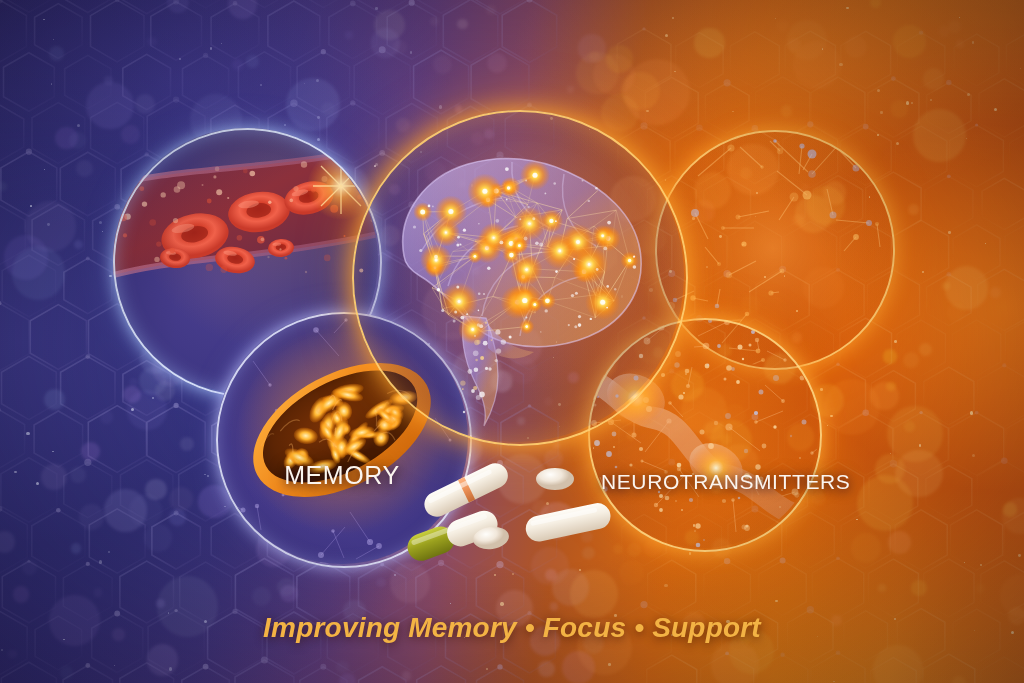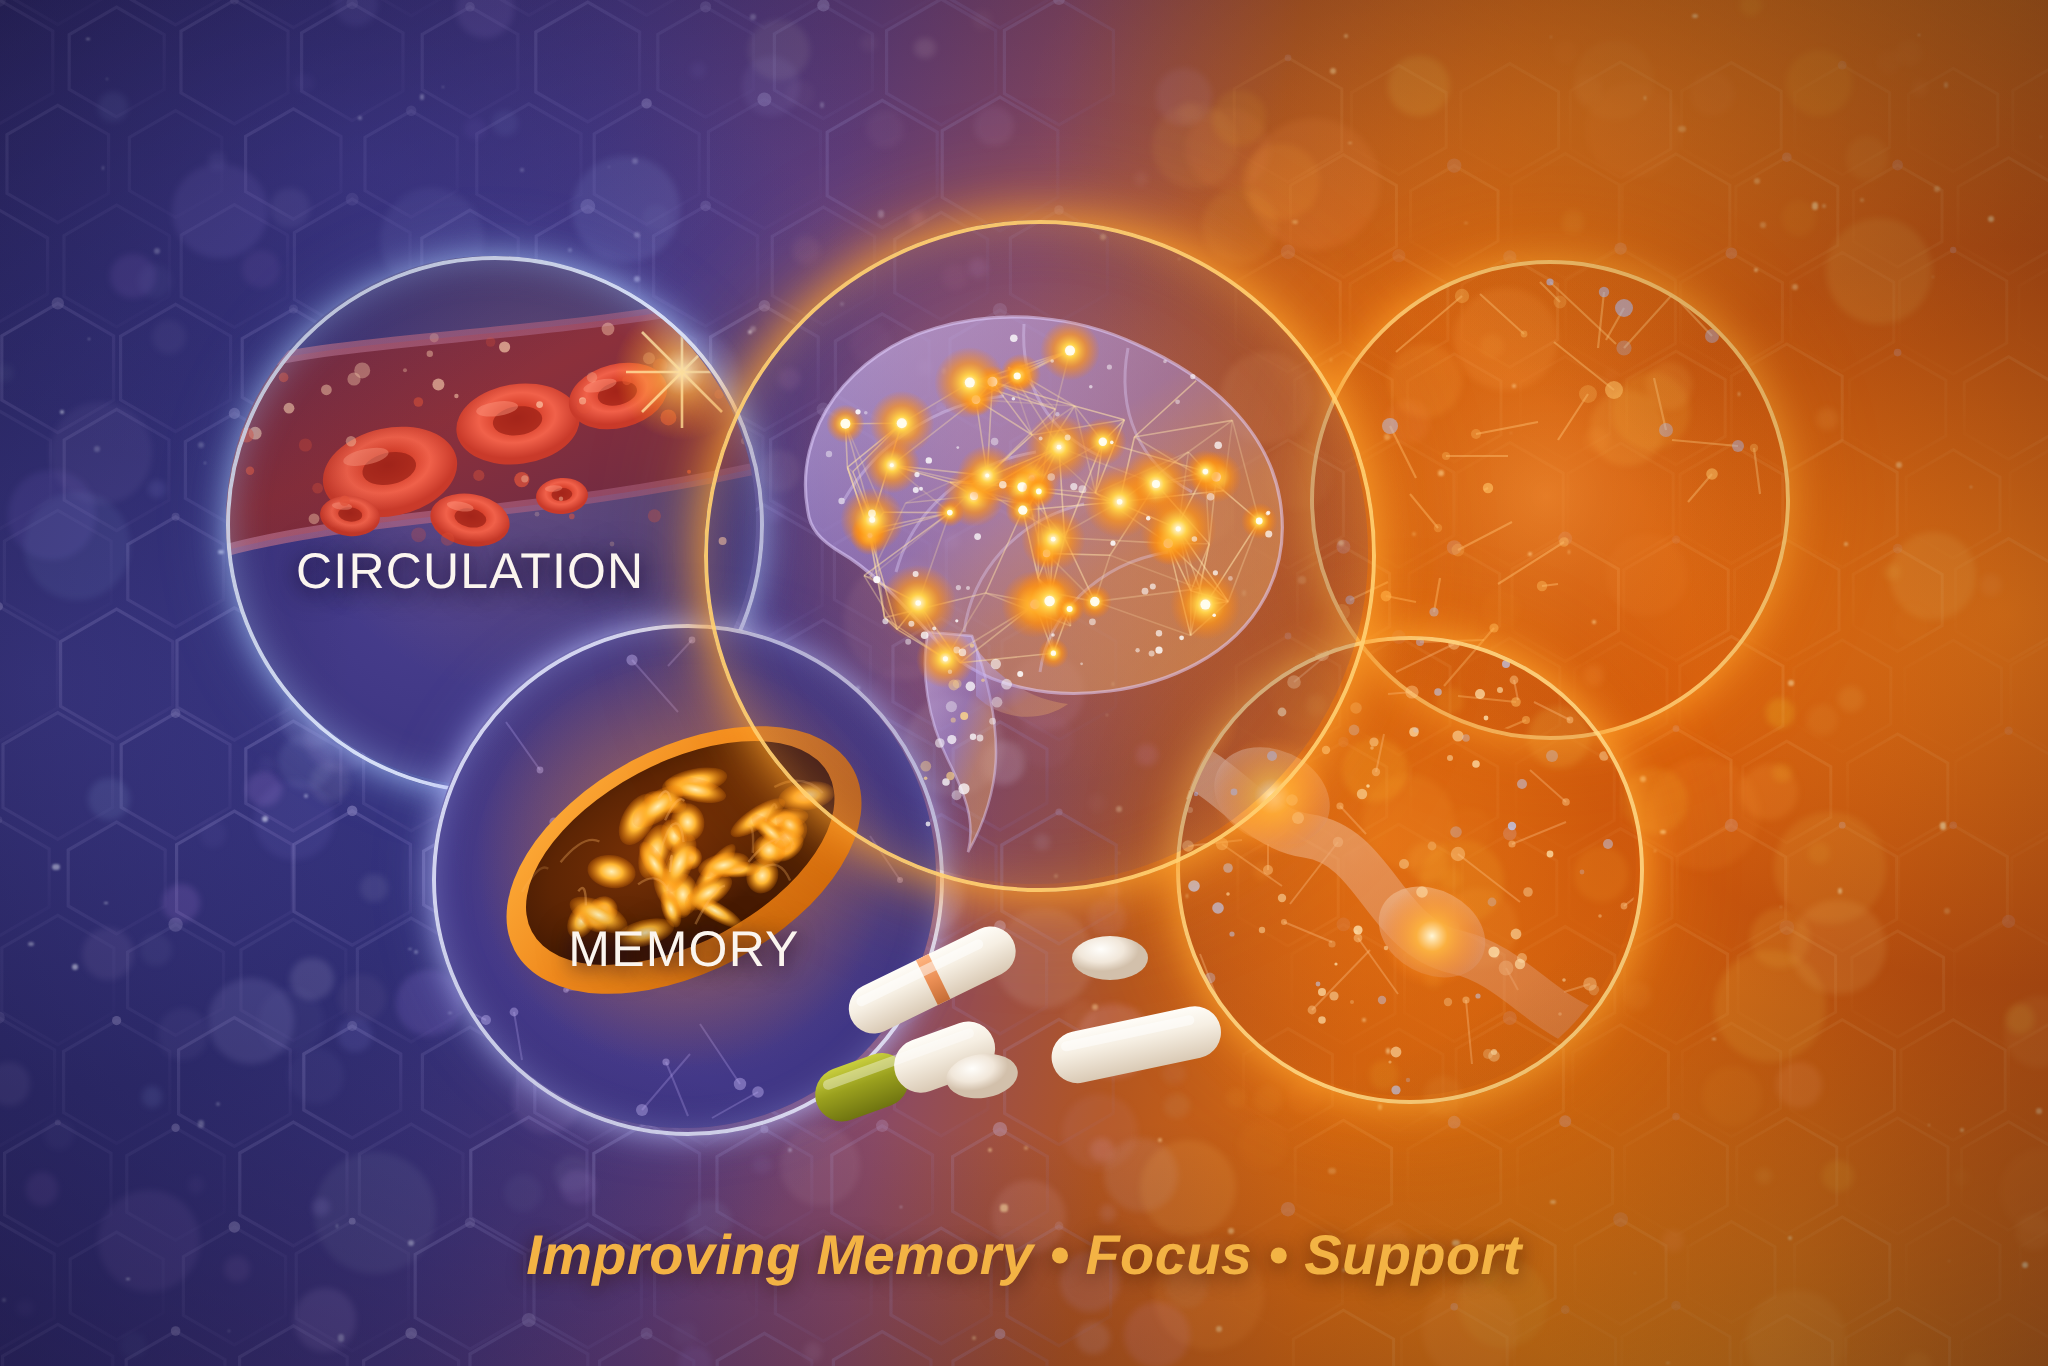--- a/index.html
+++ b/index.html
@@ -1979,22 +1979,22 @@
       <rect x="126" y="52" width="68" height="5" rx="2.5" fill="#ffffff" opacity="0.5"></rect>
     </g>
 
     <ellipse cx="150" cy="17" rx="19" ry="11" fill="url(#tabG)"></ellipse>
     <ellipse cx="86" cy="76" rx="18" ry="11" fill="url(#tabG)" transform="rotate(-8 86 76)"></ellipse>
   </svg>
 
   <div class="bg-vignette"></div>
 
 
-  <div class="label" id="label-circulation">CIRCULATION</div>
 
   <div class="label" id="label-energy">
     <div>MEMORY</div>
   </div>
 
+  <div class="label" id="label-neurotransmitters">NEUROTRANSMITTERS</div>
 
   <div class="tag2">Improving Memory • Focus • Support</div>
 
 </div>
 
 </body></html>

